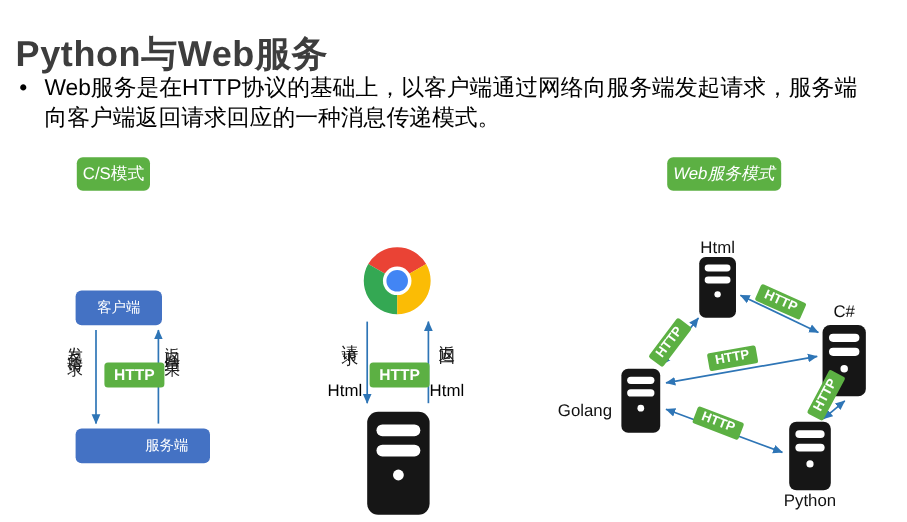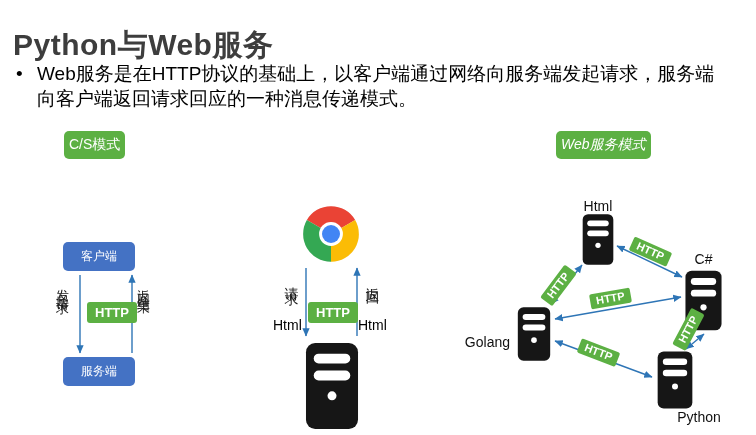--- a/index.html
+++ b/index.html
@@ -14,21 +14,21 @@
   .bullet{position:absolute;left:16px;top:61px;width:712px;display:flex;
     font-size:19px;line-height:1.33;color:#000;}
   .bullet .marker{width:21px;flex:0 0 21px;}
   .bullet .text{flex:1;}
   .tag{position:absolute;top:131px;background:var(--green,#5CB043);color:#fff;
     font-size:14px;padding:5px 5px;border-radius:5px;white-space:nowrap;}
   #tag-cs{left:64px;} #tag-bs{left:295px;} #tag-web{left:556px;font-style:italic;}
 
   .bluebox{position:absolute;left:63px;width:72px;height:29px;background:var(--blue,#4472C4);
     color:#fff;font-size:12px;border-radius:5px;display:flex;align-items:center;justify-content:center;}
-  #cs-client{top:242px;} #cs-server{top:357px;}
+  #cs-client{top:242px;} #cs-server{top:357px;padding-left:40px;}
 
   .http-badge{position:absolute;background:var(--green,#5CB043);color:#fff;font-size:13px;
     font-weight:bold;padding:4px 8px;border-radius:3px;line-height:1;}
   #cs-http{left:87px;top:302px;} #bs-http{left:308px;top:302px;}
 
   .vtext{position:absolute;writing-mode:vertical-rl;text-orientation:upright;
     font-size:13px;color:#1a1a1a;letter-spacing:4px;line-height:1;}
   #cs-left{left:56px;top:279px;} #cs-right{left:137px;top:279px;}
   #bs-req{left:285px;top:276px;font-size:14px;} #bs-ret{left:366px;top:276px;font-size:14px;}
   .html-label{position:absolute;font-size:14px;color:#000000;}
@@ -39,21 +39,21 @@
   #bs-server-icon{left:303px;top:341px;width:58px;height:90px;}
   #srv-java{left:581px;top:213px;width:34px;height:53px;}
   #srv-csharp{left:684px;top:268px;width:39px;height:65px;}
   #srv-golang{left:516px;top:306px;width:36px;height:56px;}
   #srv-python{left:655px;top:350px;width:40px;height:60px;}
 
   .node-label{position:absolute;font-size:14px;color:#111;}
   #lbl-java{left:581px;top:198px;width:34px;text-align:center;}
   #lbl-csharp{left:684px;top:251px;width:39px;text-align:center;}
   #lbl-golang{left:456px;top:334px;width:54px;text-align:right;}
-  #lbl-python{left:648px;top:409px;width:54px;text-align:center;margin-left:24px;}
+  #lbl-python{left:648px;top:409px;width:54px;text-align:center;}
 
   .http-rot{position:absolute;background:var(--green,#5CB043);color:#fff;font-size:11px;
     font-weight:bold;padding:2px 6px;border-radius:2px;line-height:1;transform-origin:center;}
   #h-golang-java{left:538px;top:278px;transform:rotate(-53deg);}
   #h-java-csharp{left:630px;top:244px;transform:rotate(24deg);}
   #h-golang-csharp{left:590px;top:291px;transform:rotate(-10deg);}
   #h-golang-python{left:578px;top:345px;transform:rotate(21deg);}
   #h-python-csharp{left:668px;top:322px;transform:rotate(-62deg);}
 
   #arrows-layer{position:absolute;left:0;top:0;width:756px;height:435px;pointer-events:none;}

